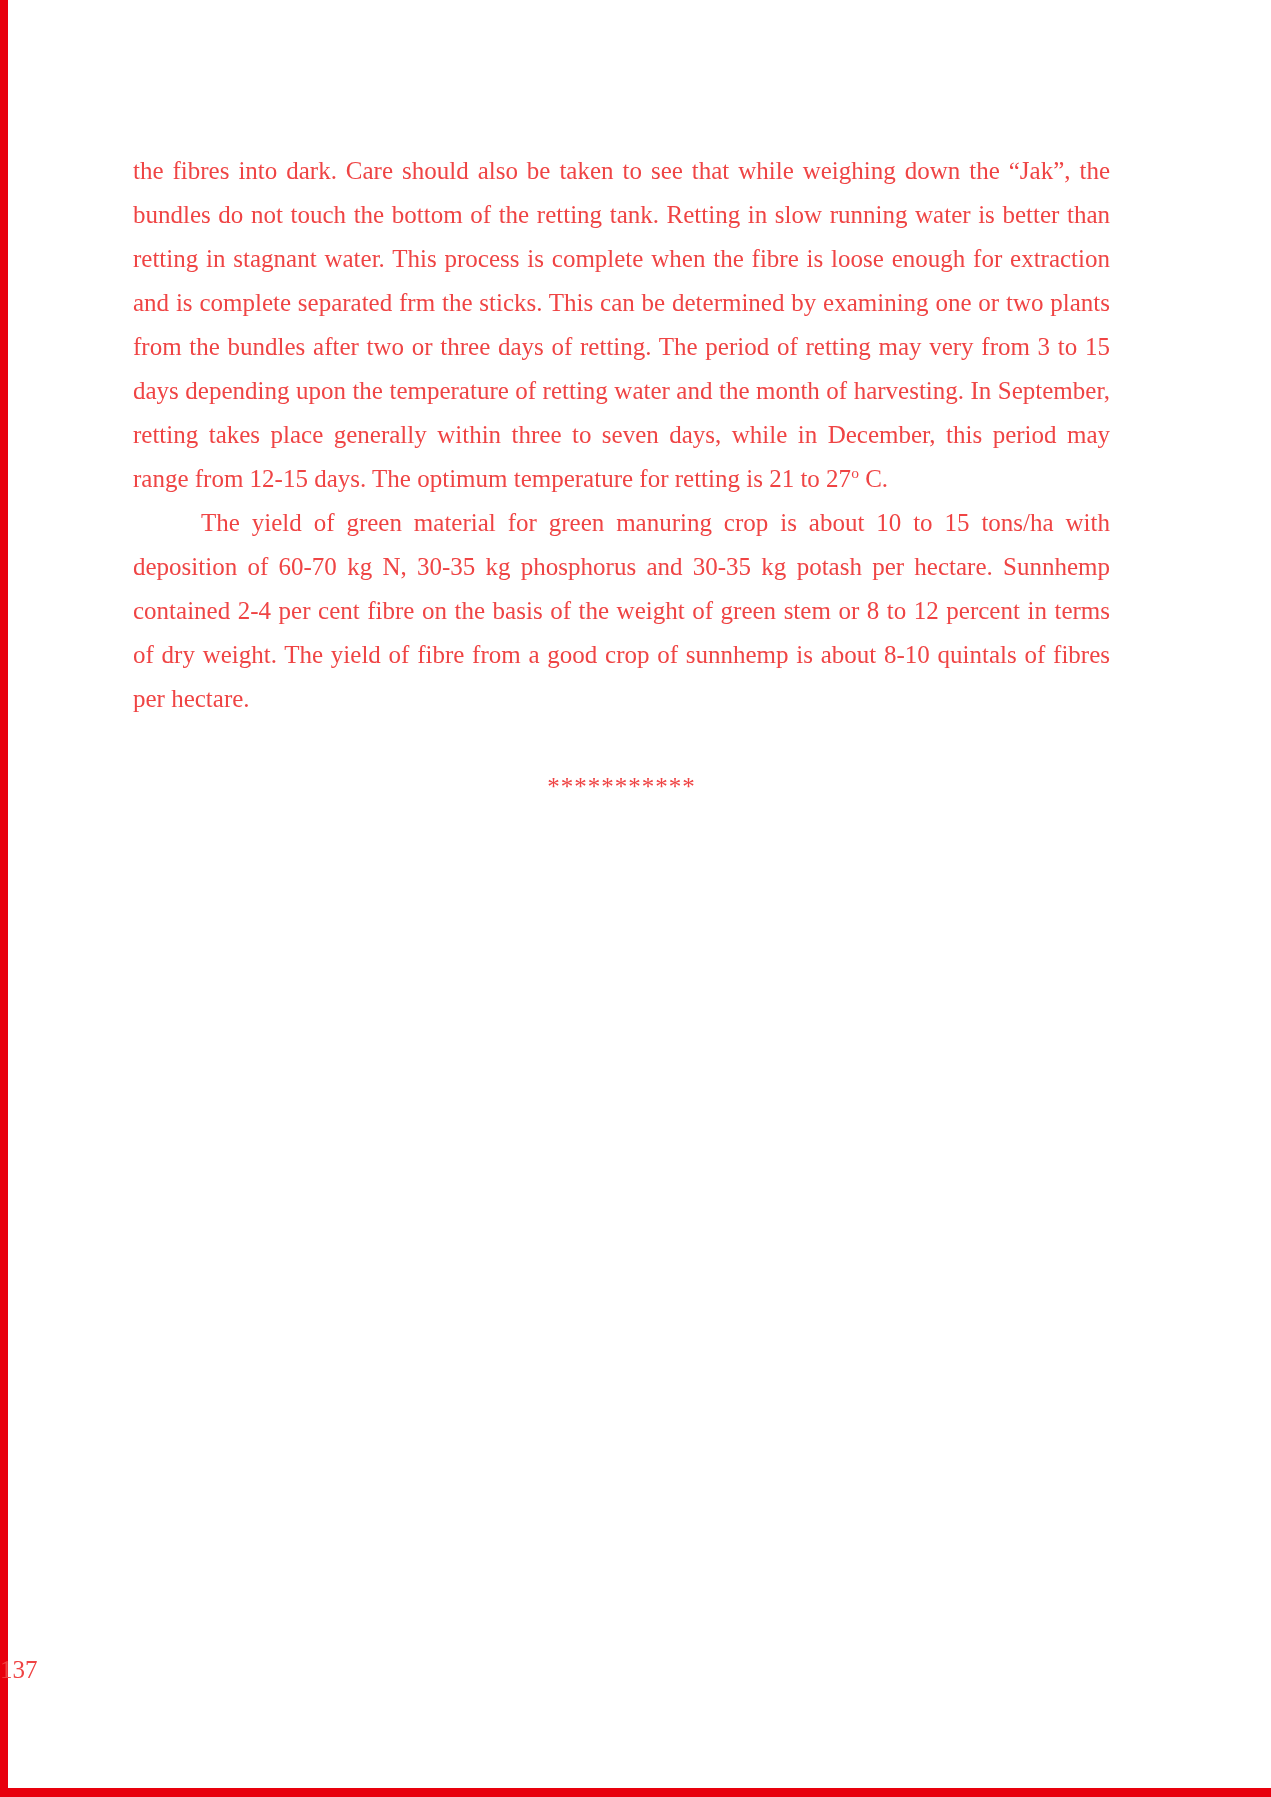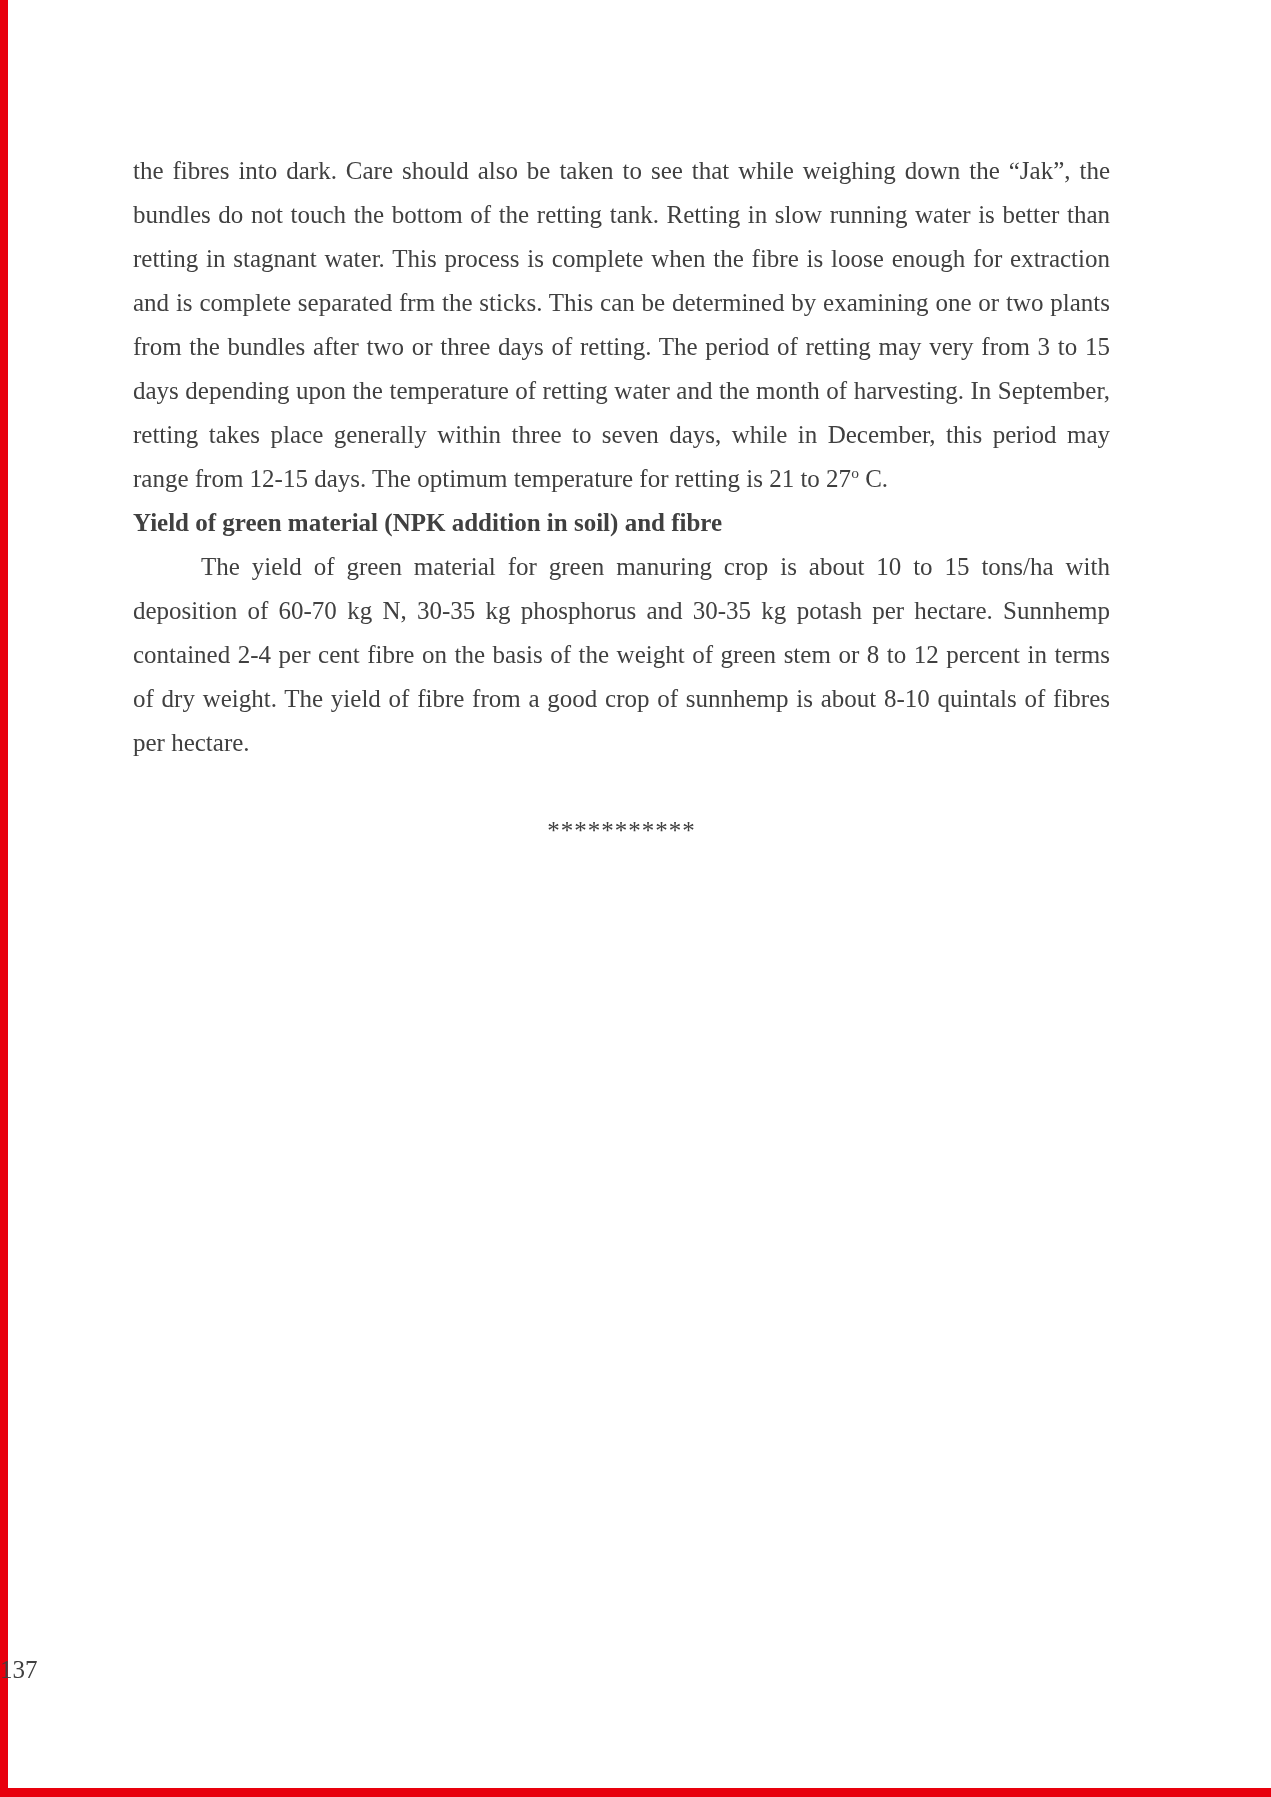--- a/index.html
+++ b/index.html
@@ -6,21 +6,21 @@
     margin: 0;
     padding: 0;
     background: #ffffff;
   }
   .page {
     position: relative;
     width: 1271px;
     height: 1797px;
     background: #ffffff;
     font-family: "Liberation Serif", serif;
-    color: #404040;
+    color: #ef4444;
     overflow: hidden;
   }
   .edge-line-left {
     position: absolute;
     left: 0;
     top: 0;
     width: 8px;
     height: 100%;
   }
   .edge-line-bottom {
@@ -81,21 +81,20 @@
 <div class="page">
 
   <div class="edge-line-left" style="background: rgb(232, 0, 13);"></div>
 
   <div class="edge-line-bottom" style="background: rgb(232, 0, 13);"></div>
 
   <div class="content">
 
     <p class="para"><span>the fibres into dark. Care should also be taken to see that while weighing down the “Jak”, the bundles do not touch the bottom of the retting tank. Retting in slow running water is better than retting in stagnant water. This process is complete when the fibre is loose enough for extraction and is complete separated frm the sticks. This can be determined by examining one or two plants from the bundles after two or three days of retting. The period of retting may very from 3 to 15 days depending upon the temperature of retting water and the month of harvesting. In September, retting takes place generally within three to seven days, while in December, this period may range from 12-15 days. The optimum temperature for retting is 21 to 27</span><sup>o</sup><span> C.</span></p>
 
-    <h2 class="section-heading">Yield of green material (NPK addition in soil) and fibre</h2>
 
     <p class="para indent-first">The yield of green material for green manuring crop is about 10 to 15 tons/ha with deposition of 60-70 kg N, 30-35 kg phosphorus and 30-35 kg potash per hectare. Sunnhemp contained 2-4 per cent fibre on the basis of the weight of green stem or 8 to 12 percent in terms of dry weight. The yield of fibre from a good crop of sunnhemp is about 8-10 quintals of fibres per hectare.</p>
 
     <div class="separator">***********</div>
 
   </div>
 
   <div class="page-number">137</div>
 
 </div>

